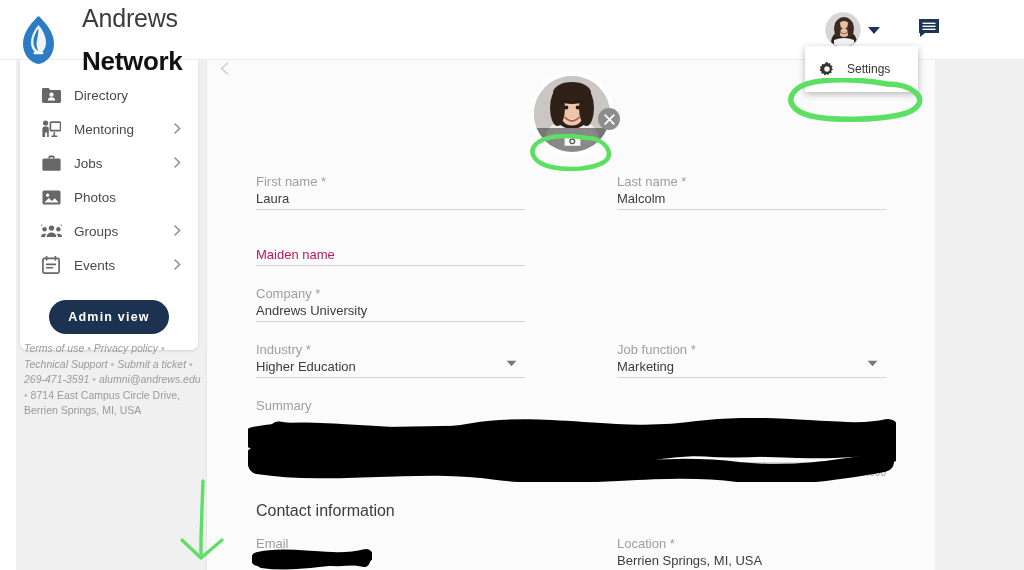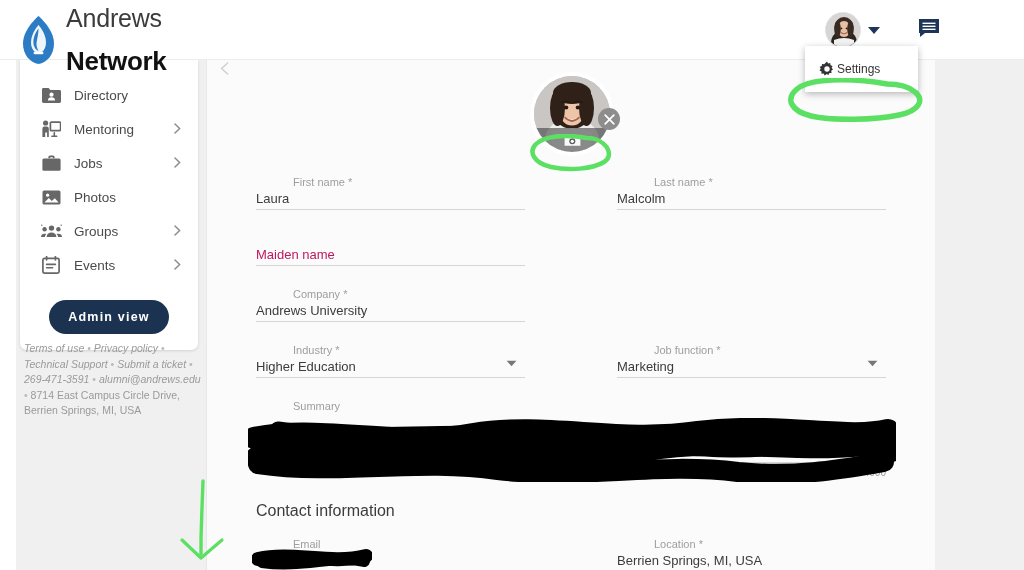--- a/index.html
+++ b/index.html
@@ -18,21 +18,21 @@
   .bg-gray   { position:absolute; left:16px;top:60px; width:190px; height:510px; background:#f0f0f0; }
   .bg-card   { position:absolute; left:206px;top:60px;width:729px; height:510px; background:#fbfbfb; border-left:1px solid #e8e8e8; }
   .bg-right  { position:absolute; left:935px;top:60px;width:89px;  height:510px; background:#f0f0f0; }
 
   
   .header {
     position:absolute; left:0; top:0; width:1024px; height:60px;
     background:#ffffff; z-index:40;
     border-bottom:1px solid #ececec;
   }
-  .logo-wrap { position:absolute; left:20px; top:6px; display:flex; align-items:center; gap:9px; }
+  .logo-wrap { position:absolute; left:20px; top:6px; display:flex; align-items:center; gap:25px; }
   .logo-flame { width:37px; height:48px; display:block; }
   .logo-text { line-height:1.0; }
   .logo-l1 { font-size:25px; color:#3b3b3b; font-weight:400; letter-spacing:-0.2px; }
   .logo-l2 { font-size:26px; color:#111111; font-weight:700; letter-spacing:-0.3px; margin-top:17px; }
 
   .hdr-right { position:absolute; right:0; top:0; height:60px; display:flex; align-items:center; }
   .hdr-avatar {
     width:36px; height:36px; border-radius:50%;
     background:#cfcfcf; overflow:hidden; position:relative;
     border:1px solid #e3e3e3;
@@ -94,21 +94,21 @@
     width:22px; height:22px; border-radius:50%;
     background:#8d8d8d; color:#ffffff;
     display:flex; align-items:center; justify-content:center;
     font-size:13px; line-height:1; z-index:6; cursor:pointer;
   }
 
   
   .form { position:absolute; left:256px; top:176px; width:630px; }
   .row { display:flex; gap:92px; }
   .fld { width:269px; position:relative; margin-bottom:22px; }
-  .fld-label { font-size:11px; color:#9e9e9e; line-height:12px; height:12px;margin-left:37px; }
+  .fld-label { font-size:13px; color:#9e9e9e; line-height:12px; height:12px; }
   .fld-value {
     font-size:13px; color:#3c3c3c; height:22px; line-height:22px;
     border-bottom:1px solid #d6d6d6; white-space:nowrap; overflow:hidden;
   }
   .fld-value.placeholder { color:#be185d; }
   .sel-caret { position:absolute; right:8px; bottom:7px; }
 
   .summary-box { position:relative; width:630px; }
   .summary-lines {
     font-size:11.5px; color:#555; line-height:17px;
@@ -126,21 +126,21 @@
   #redact-email   { left:252px; top:546px; }
 
   
   .menu {
     position:absolute; left:805px; top:46px; width:113px;
     background:#ffffff; box-shadow:0 2px 7px rgba(0,0,0,.28);
     padding:8px 0; z-index:60;
   }
   .menu-item { display:flex; align-items:center; height:30px; padding:0 12px; cursor:pointer; }
   .menu-ico { width:20px; flex:0 0 20px; display:flex; align-items:center; justify-content:center; }
-  .menu-label { font-size:12px; color:#333333; }
+  .menu-label { margin-left:10px; font-size:12px; color:#333333; }
 
   
   .anno { position:absolute; z-index:90; pointer-events:none; }
   #anno-menu   { left:787px; top:78px; }
   #anno-cam    { left:529px; top:134px; }
   #anno-arrow  { left:178px; top:478px; }
 </style>
 </head>
 <body>
 

